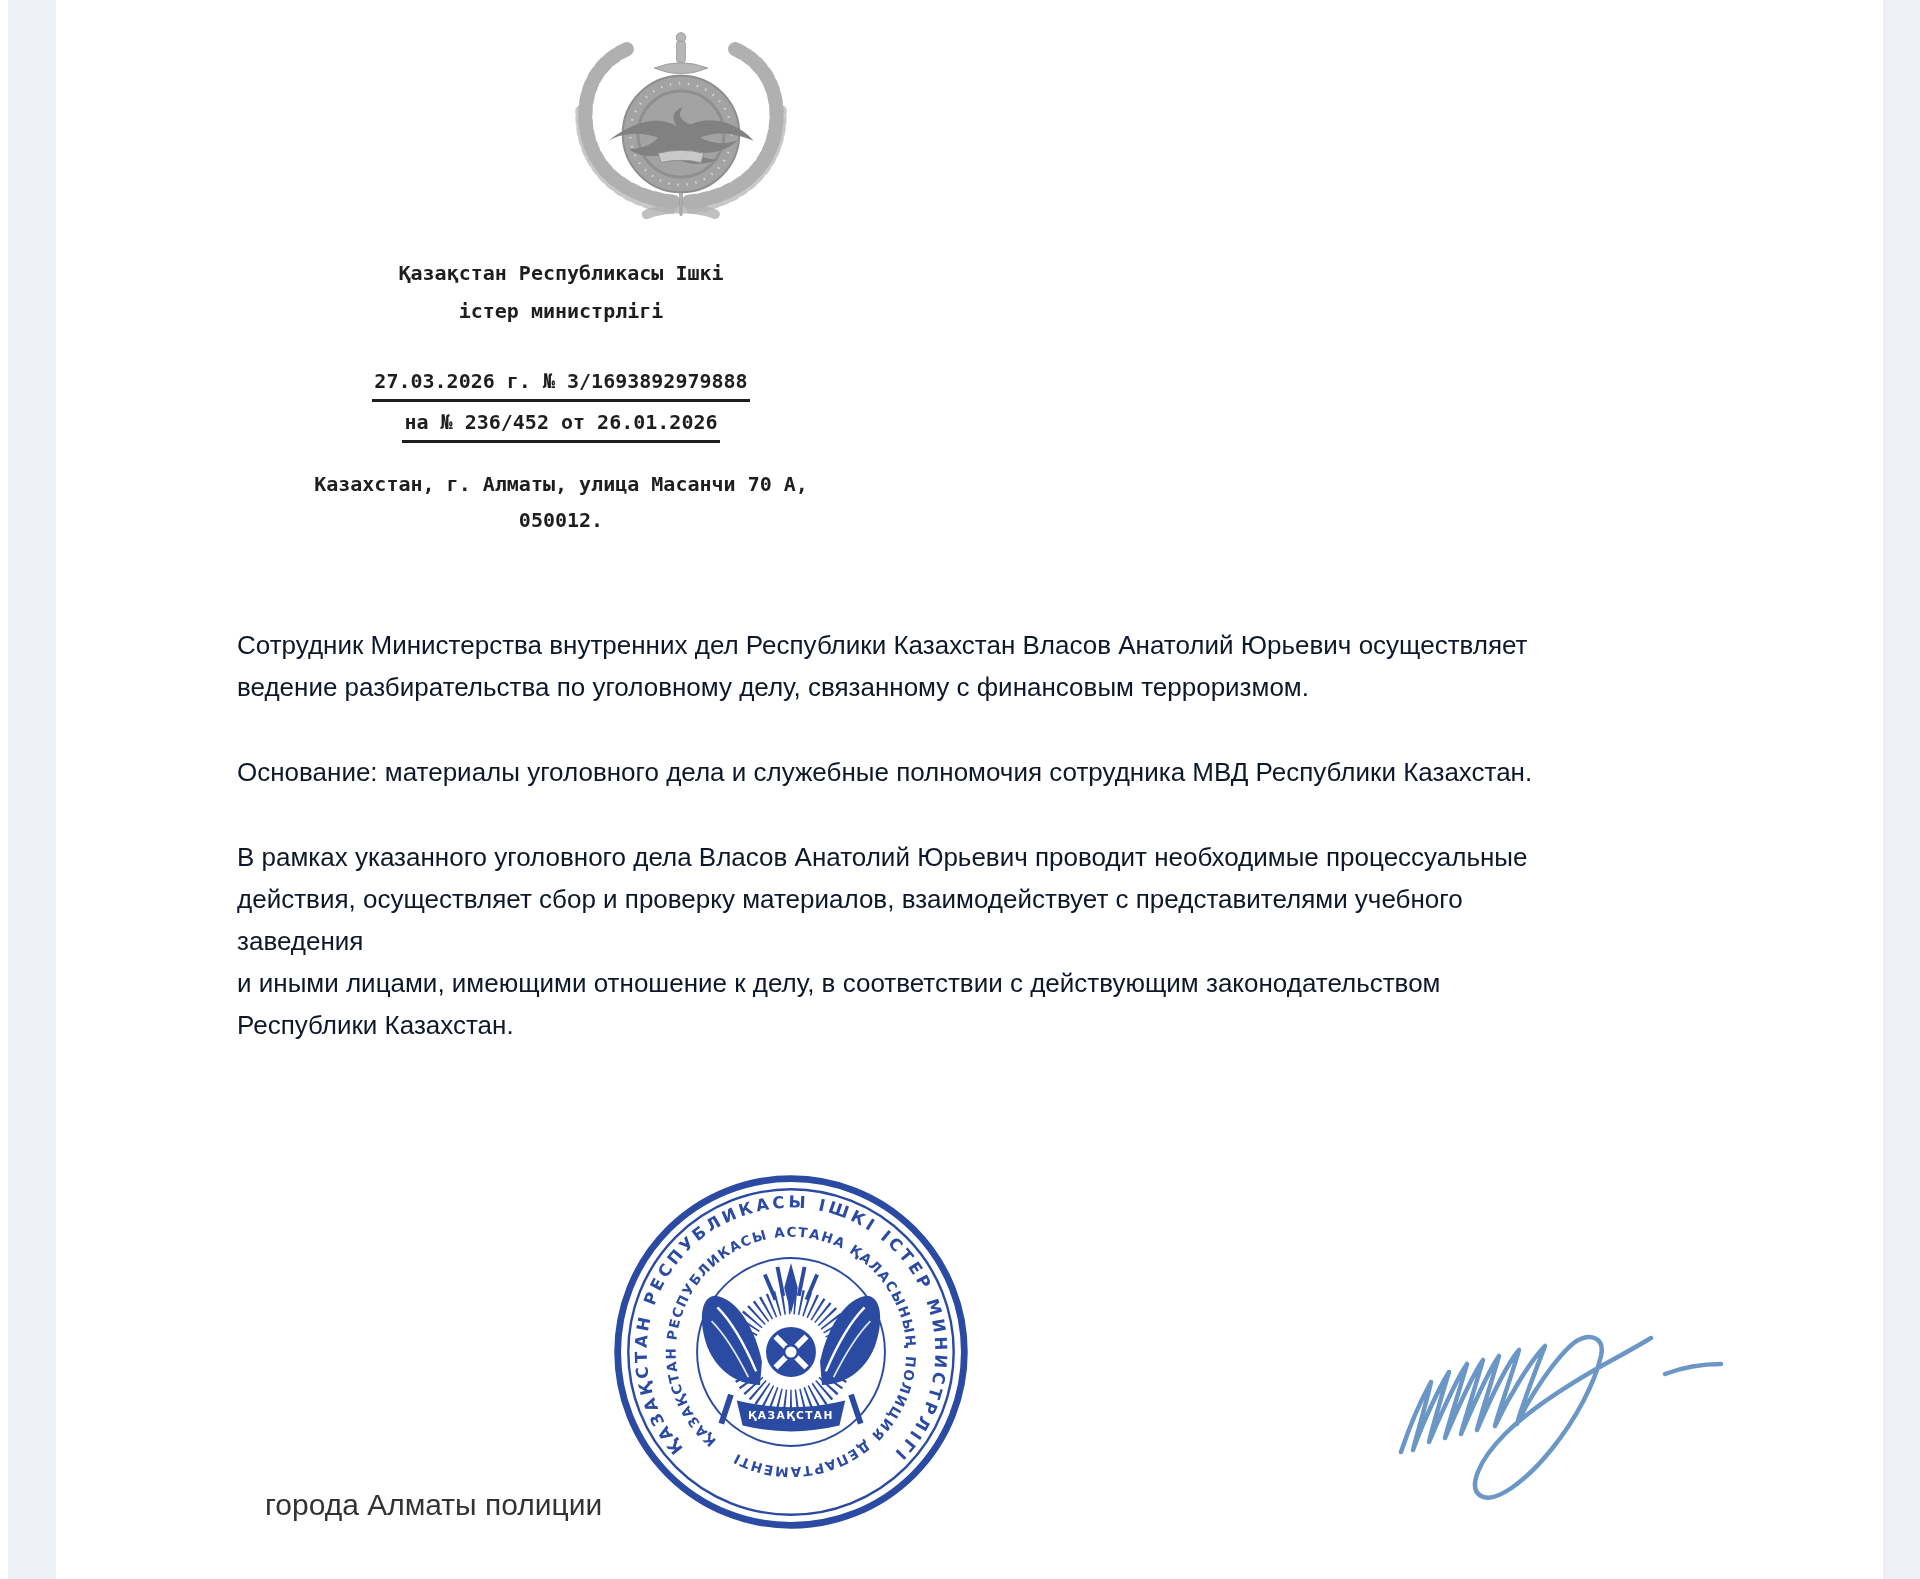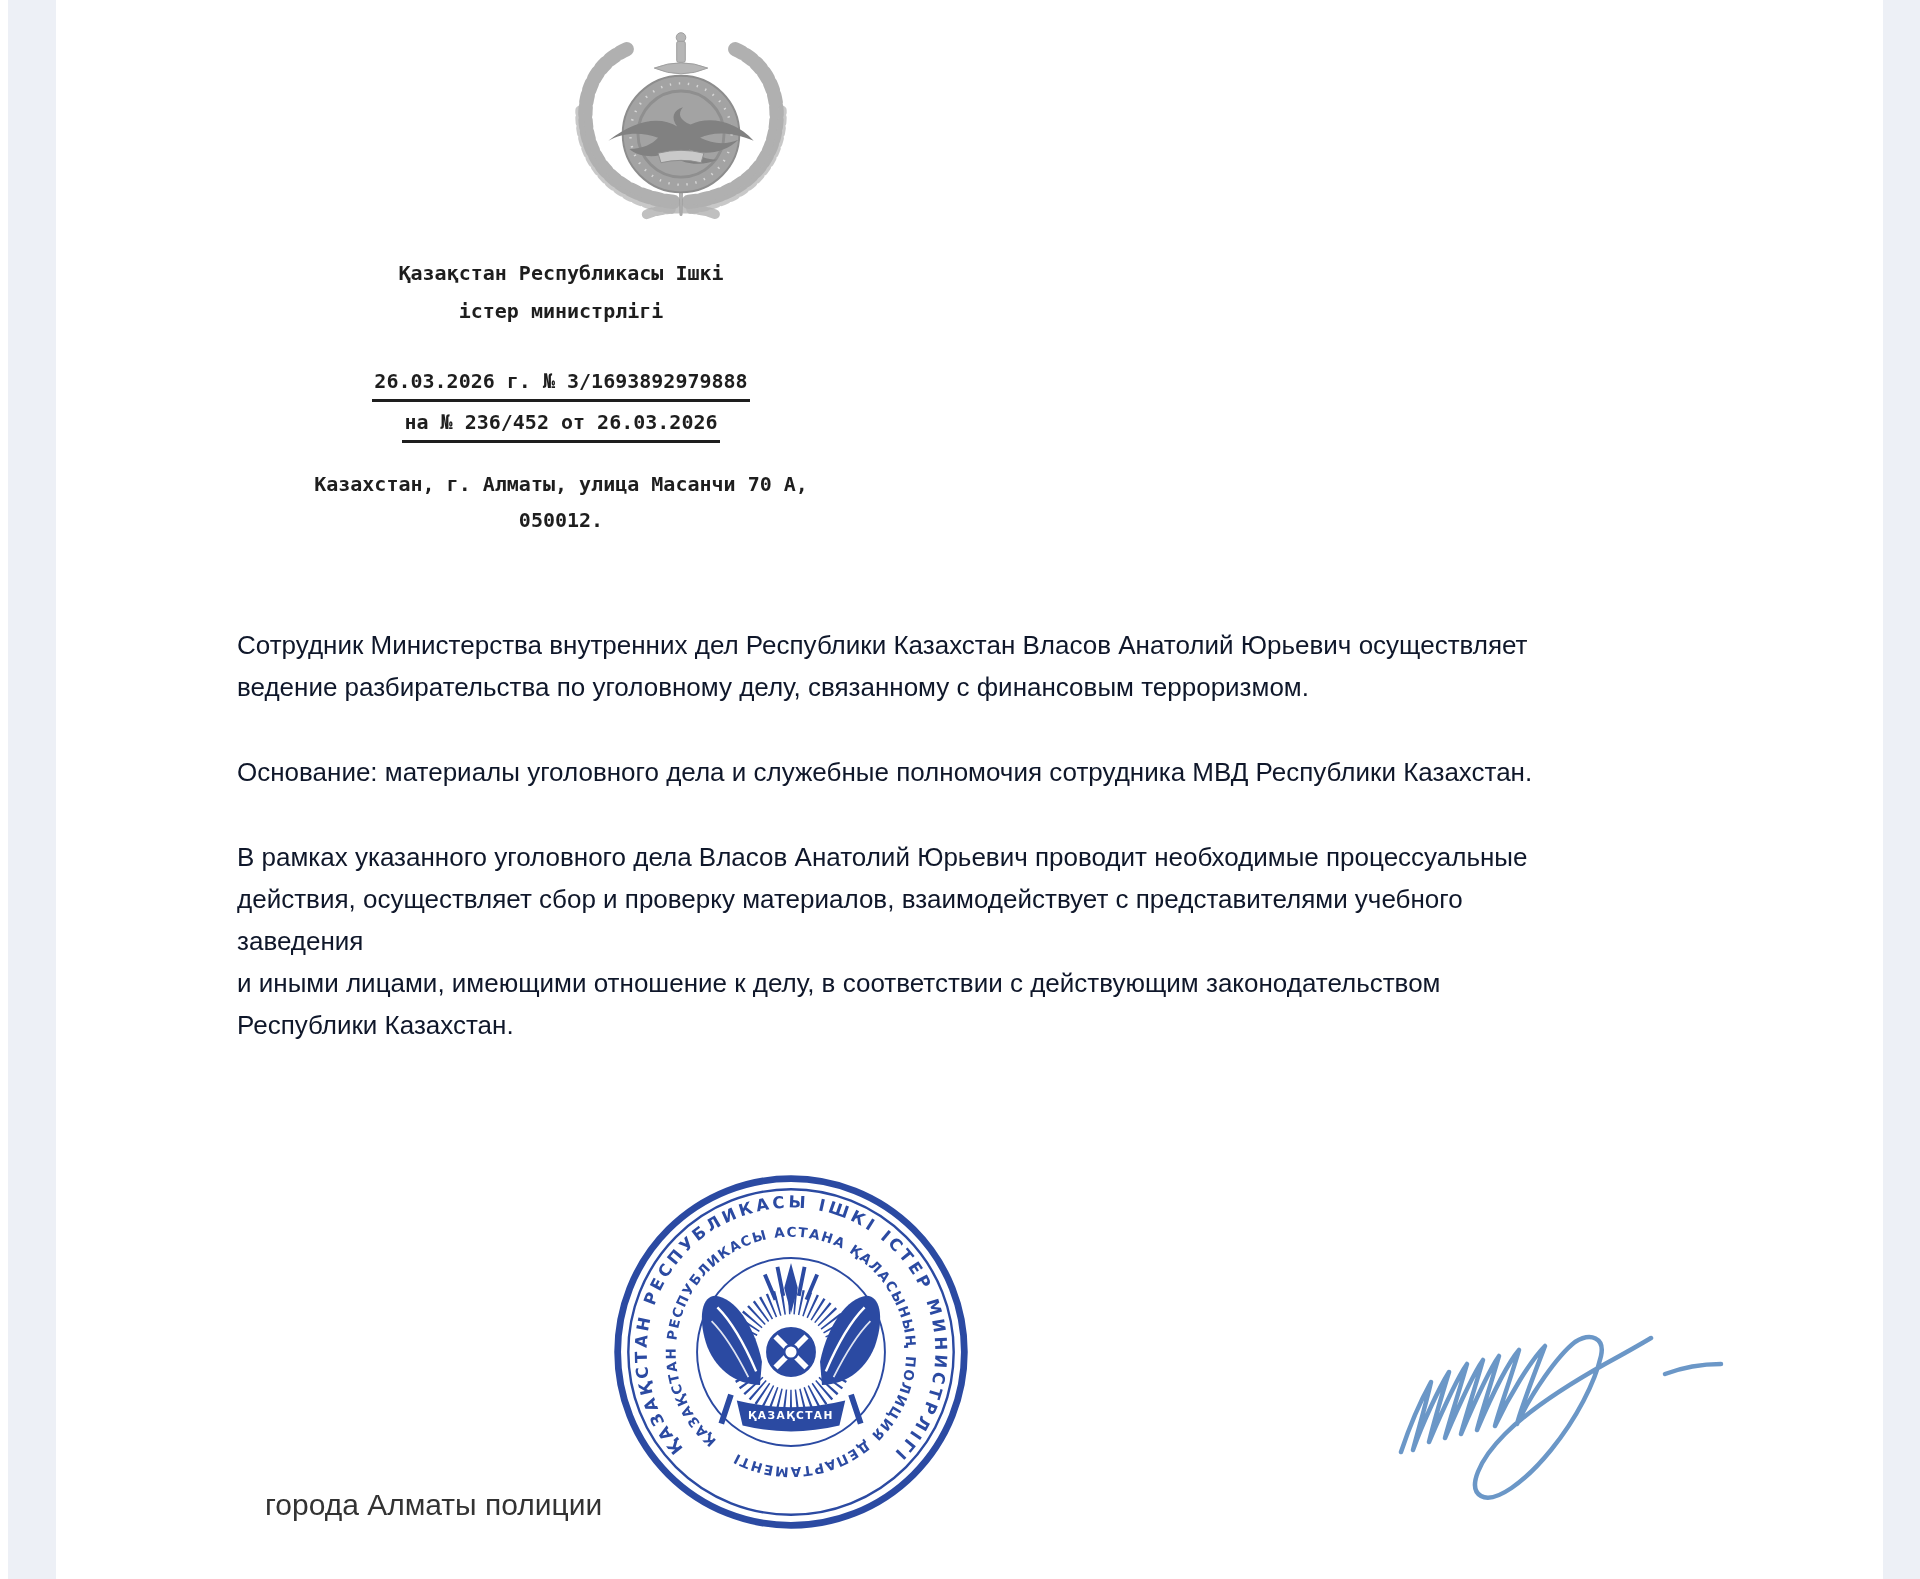--- a/index.html
+++ b/index.html
@@ -85,22 +85,22 @@
         <circle cx="120" cy="113" r="45" fill="none" stroke="#8f8f8f" stroke-width="3"></circle>
       </g>
       <path fill="#818181" d="M44 120 C 72 98 98 94 116 105 C 109 96 112 88 122 85 C 116 92 119 99 130 103 C 148 94 176 98 196 120 C 172 110 152 111 140 117 C 154 124 168 124 180 119 C 166 133 144 136 128 129 C 136 136 148 140 158 140 C 140 148 118 144 106 132 C 94 139 76 137 66 129 C 80 128 90 124 96 117 C 78 110 58 112 44 120 Z"></path>
       <path d="M96 133 Q 120 127 144 133 L 141 143 Q 120 138 99 143 Z" fill="#c9c9c9" stroke="#8d8d8d" stroke-width="1"></path>
     </svg>
 
     <div class="org-block mono">Қазақстан Республикасы Ішкі
 істер министрлігі</div>
 
     <div class="ref-block mono">
-      <span class="ref-line">26.03.2026 г. № 3/1693892979888</span><br>
-      <span class="ref-line">на № 236/452 от 26.03.2026</span>
+      <span class="ref-line">27.03.2026 г. № 3/1693892979888</span><br>
+      <span class="ref-line">на № 236/452 от 26.01.2026</span>
     </div>
 
     <div class="addr-block mono">Казахстан, г. Алматы, улица Масанчи 70 А,
 050012.</div>
 
     <div class="body-text">
       <p class="para">Сотрудник Министерства внутренних дел Республики Казахстан Власов Анатолий Юрьевич осуществляет
 ведение разбирательства по уголовному делу, связанному с финансовым терроризмом.</p>
       <p class="para">Основание: материалы уголовного дела и служебные полномочия сотрудника МВД Республики Казахстан.</p>
       <p class="para">В рамках указанного уголовного дела Власов Анатолий Юрьевич проводит необходимые процессуальные

